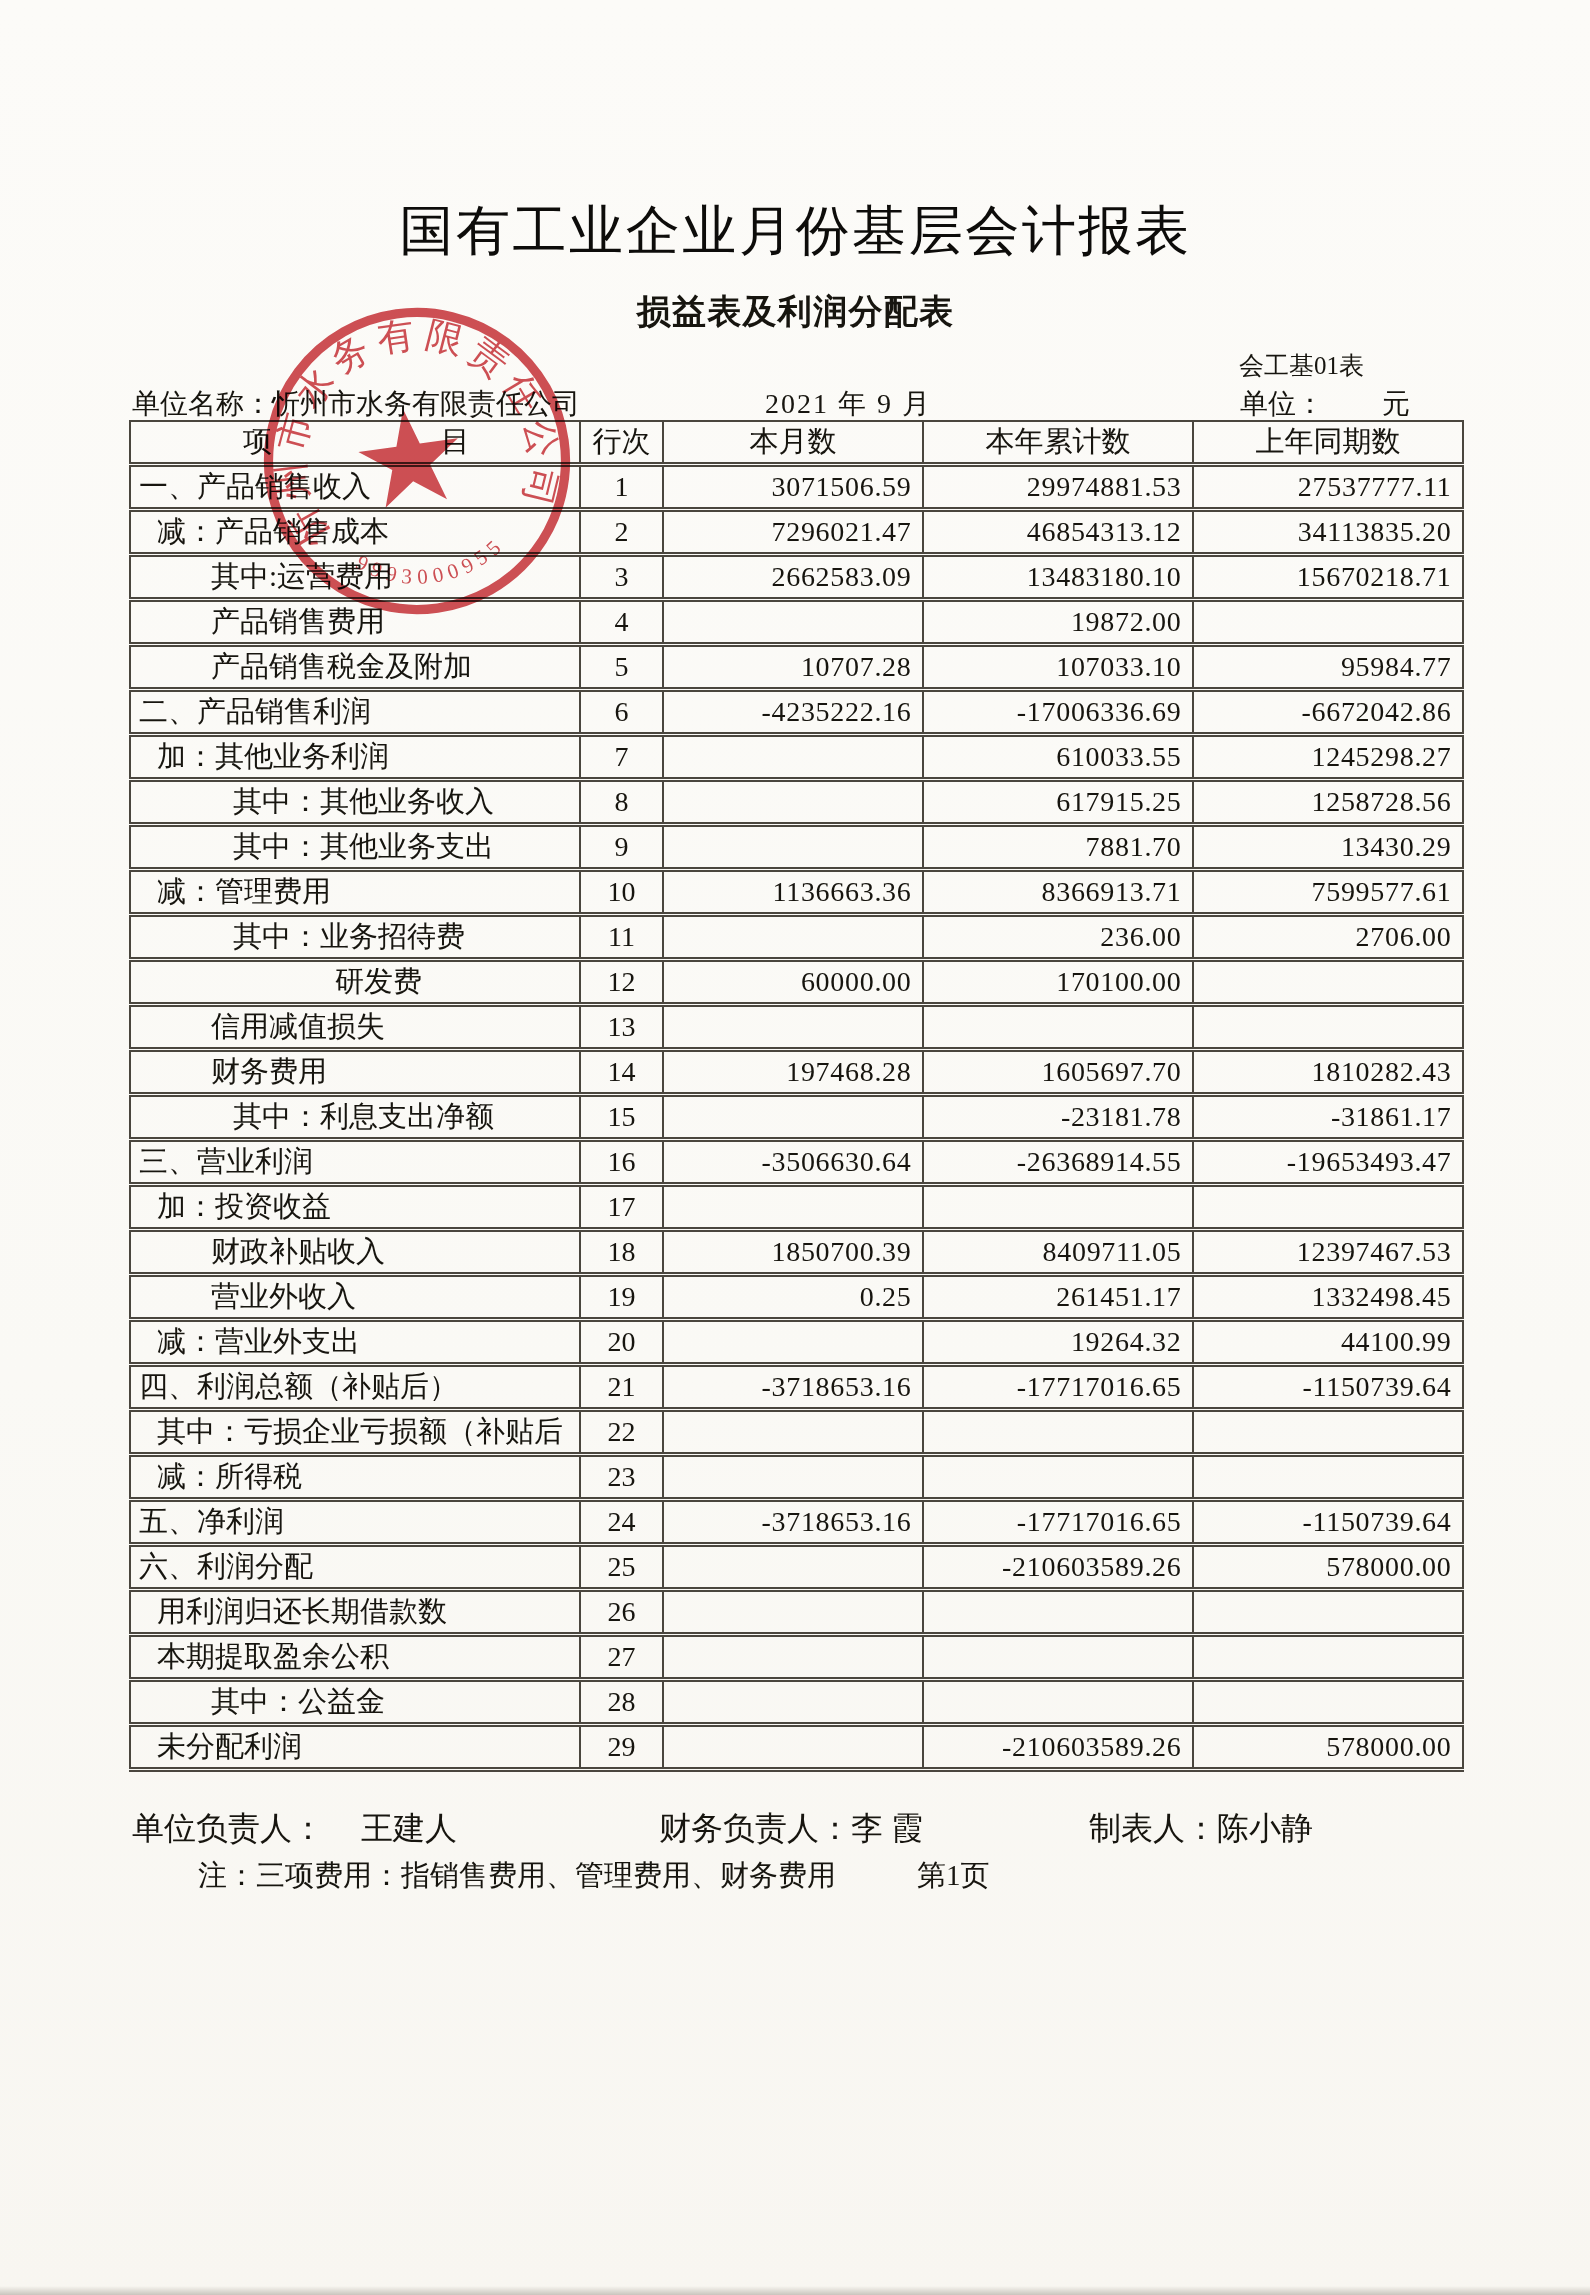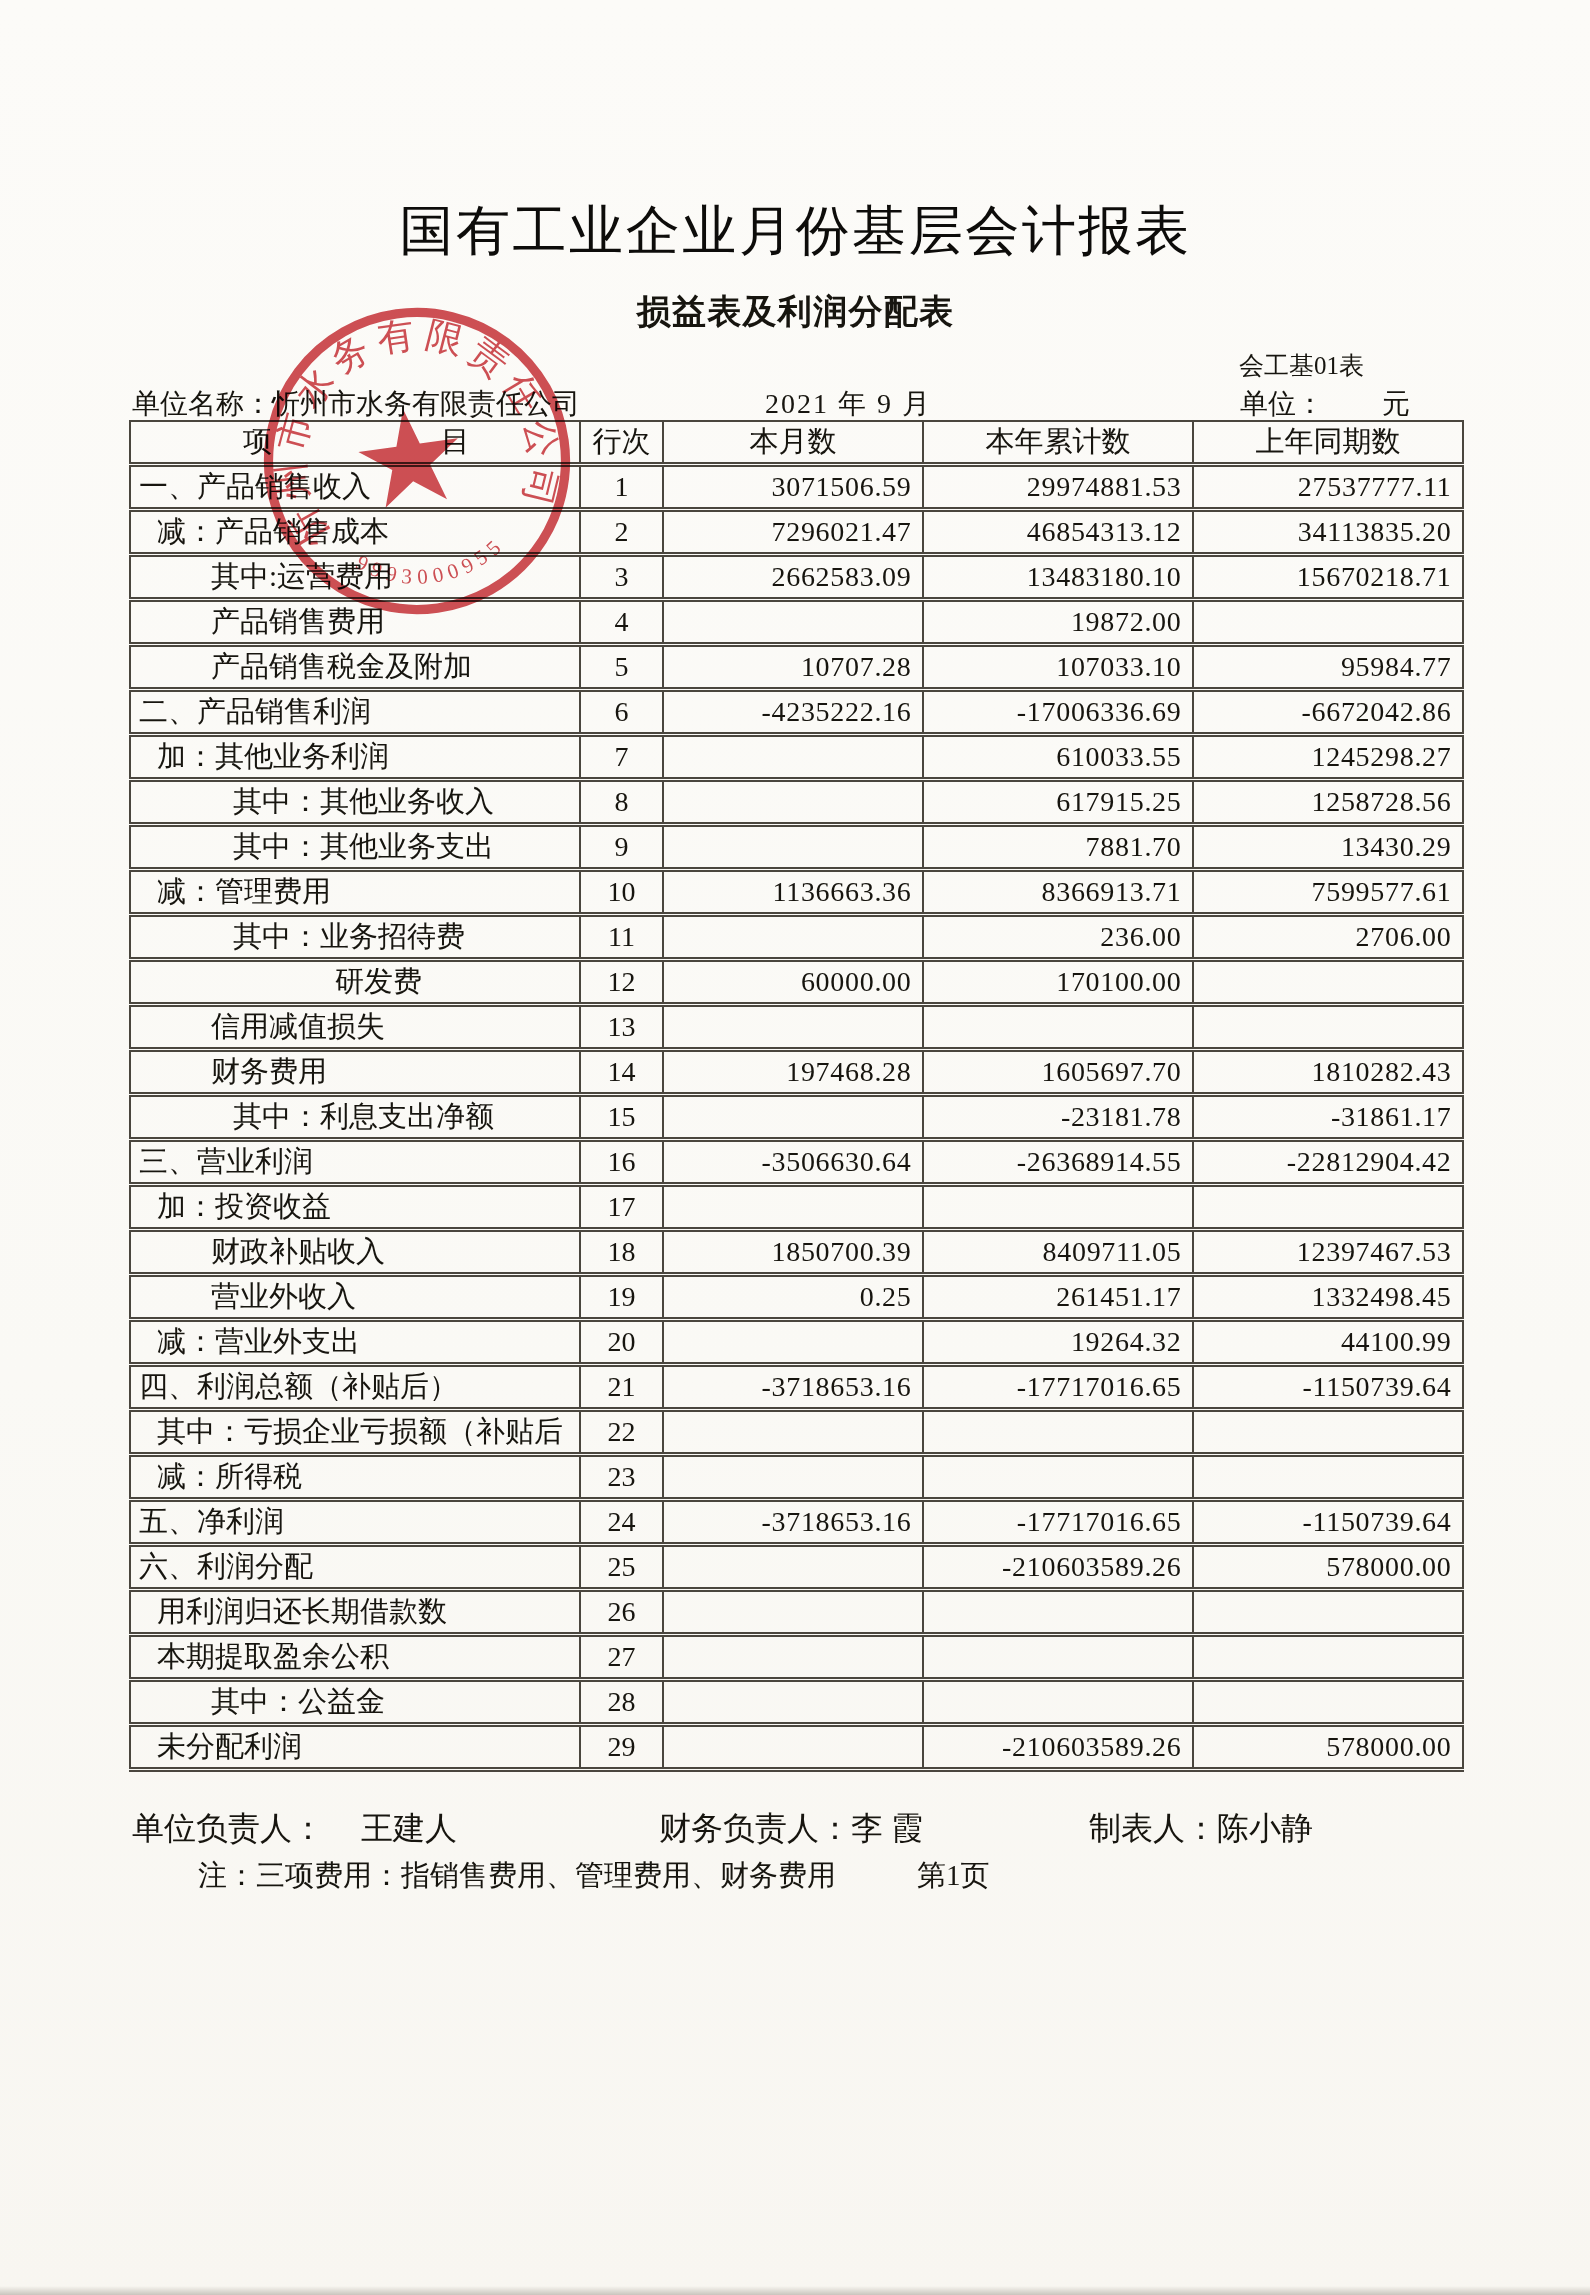--- a/index.html
+++ b/index.html
@@ -212,21 +212,21 @@
             <td class="lineno">15</td>
             <td class="num"></td>
             <td class="num">-23181.78</td>
             <td class="num">-31861.17</td>
           </tr>
           <tr>
             <td class="label ind0">三、营业利润</td>
             <td class="lineno">16</td>
             <td class="num">-3506630.64</td>
             <td class="num">-26368914.55</td>
-            <td class="num">-22812904.42</td>
+            <td class="num">-19653493.47</td>
           </tr>
           <tr>
             <td class="label ind1">加：投资收益</td>
             <td class="lineno">17</td>
             <td class="num"></td>
             <td class="num"></td>
             <td class="num"></td>
           </tr>
           <tr>
             <td class="label ind2">财政补贴收入</td>

